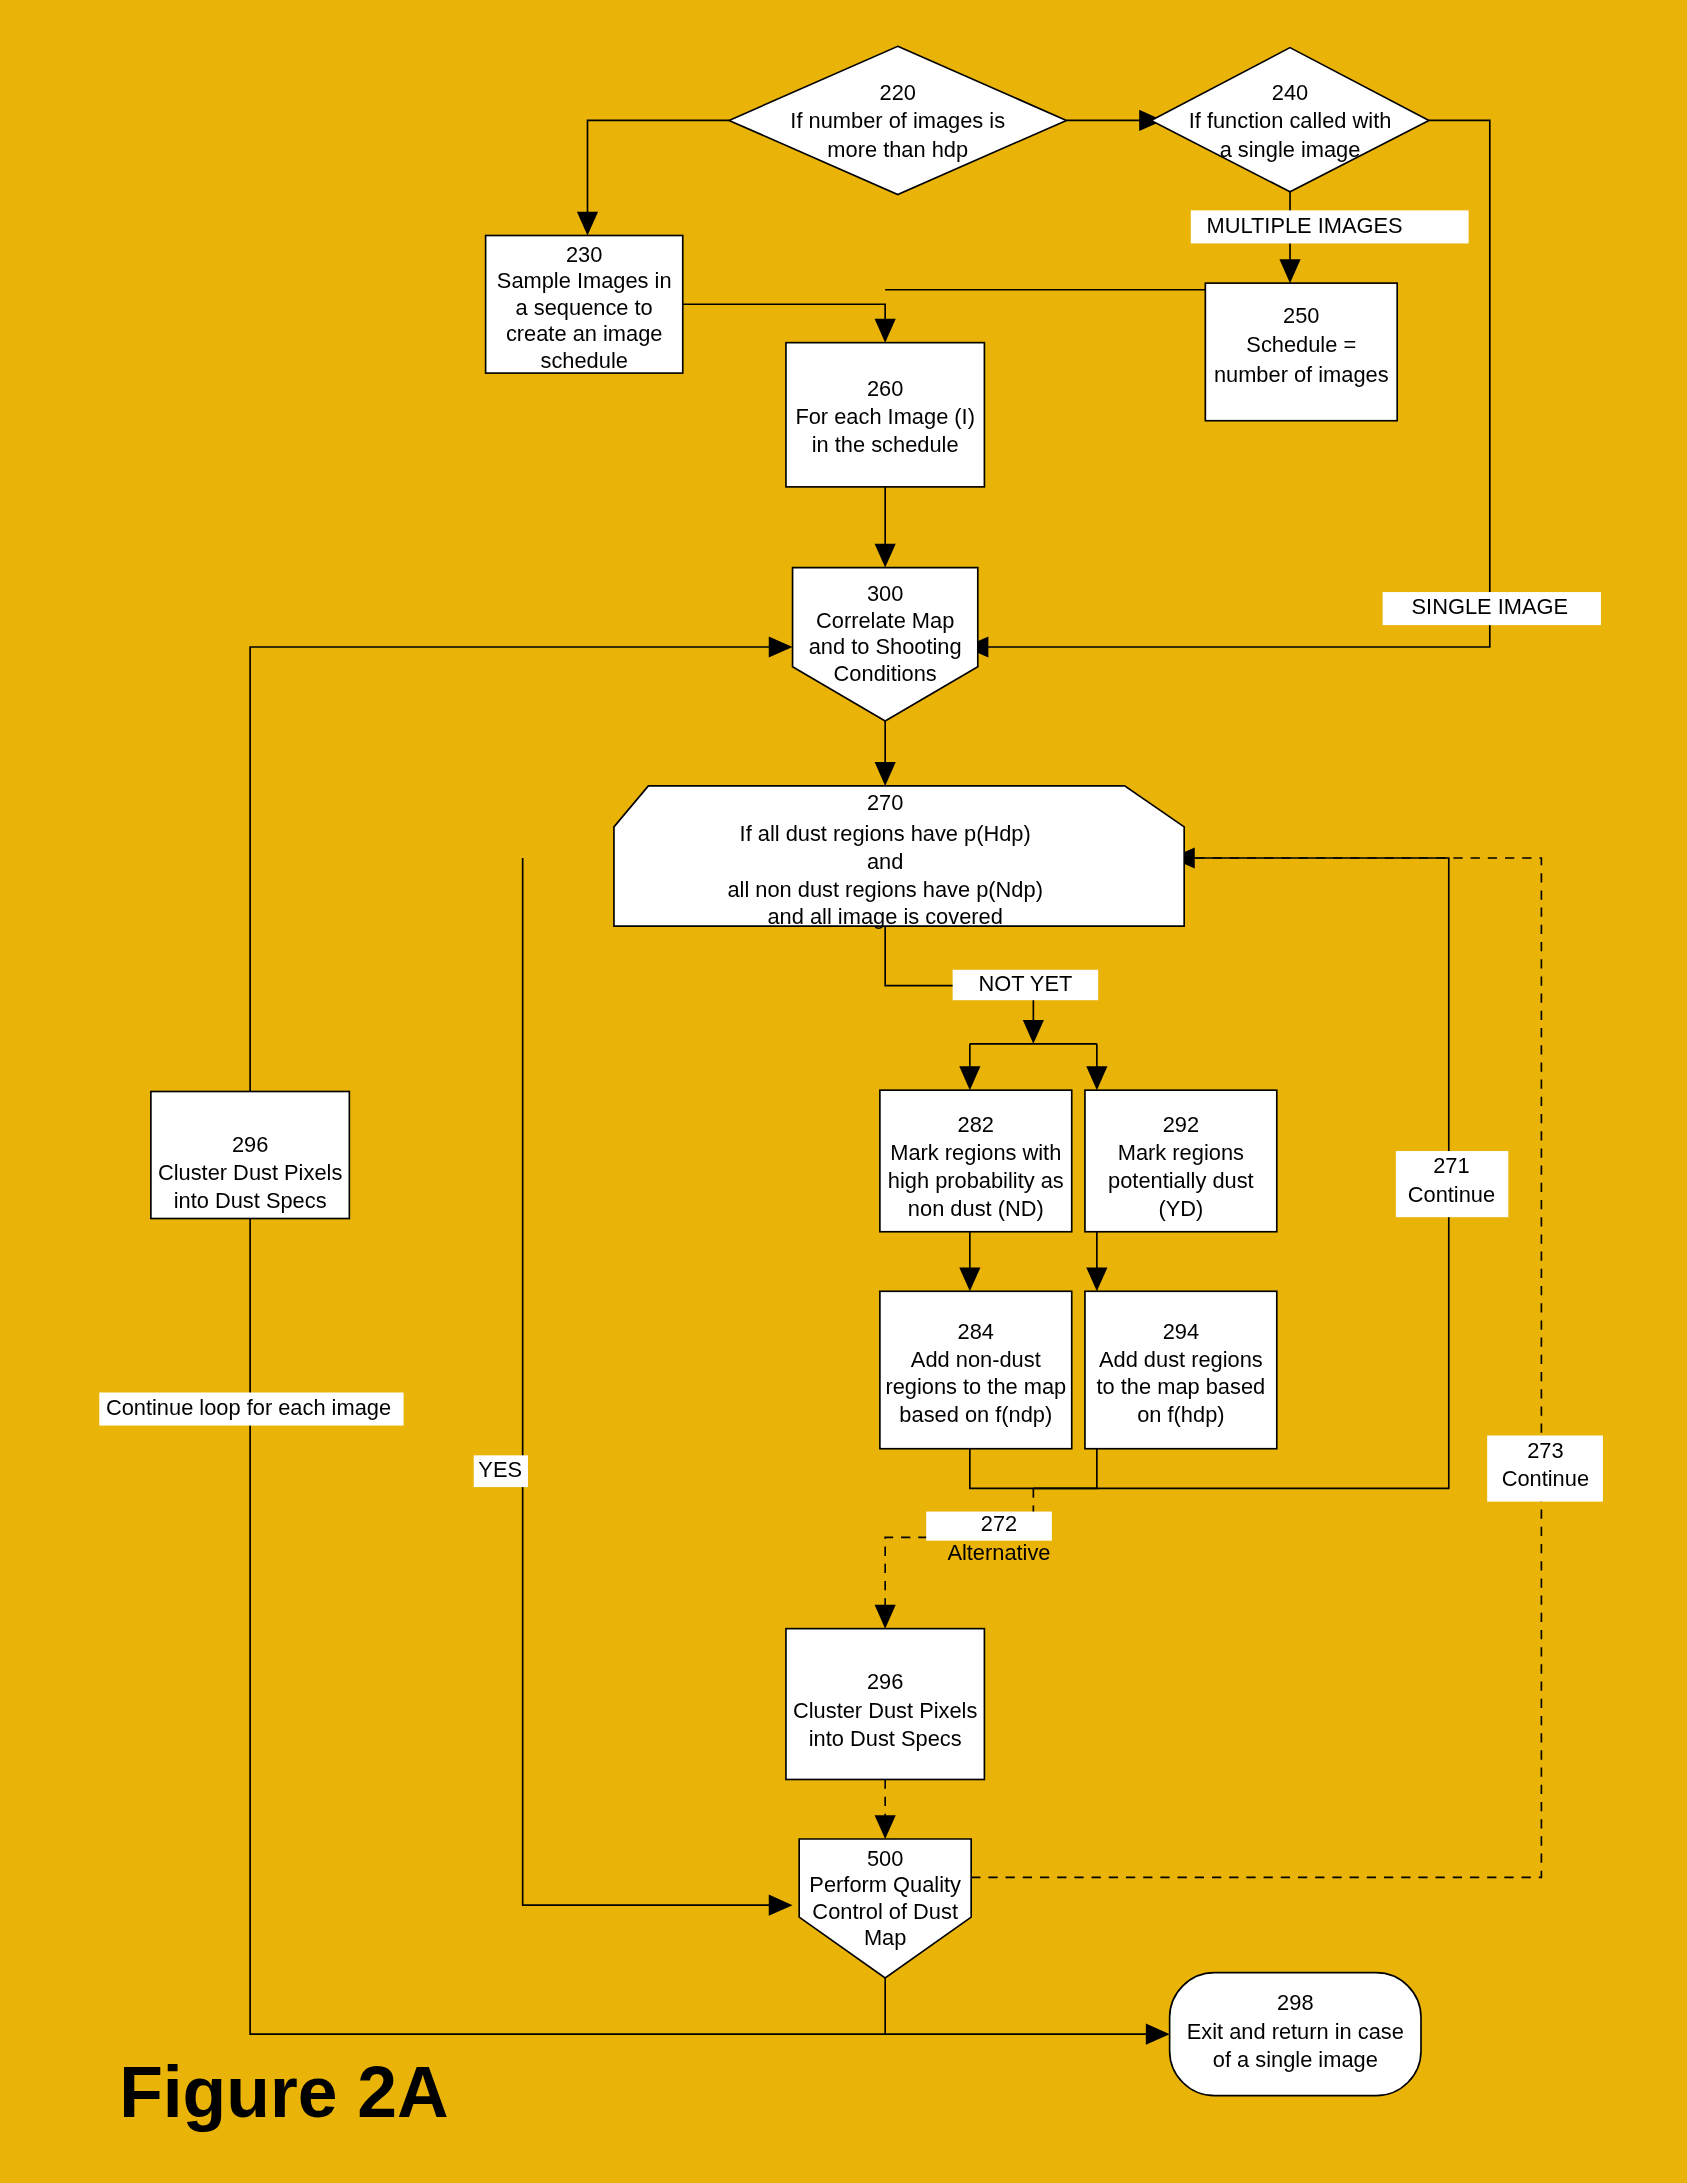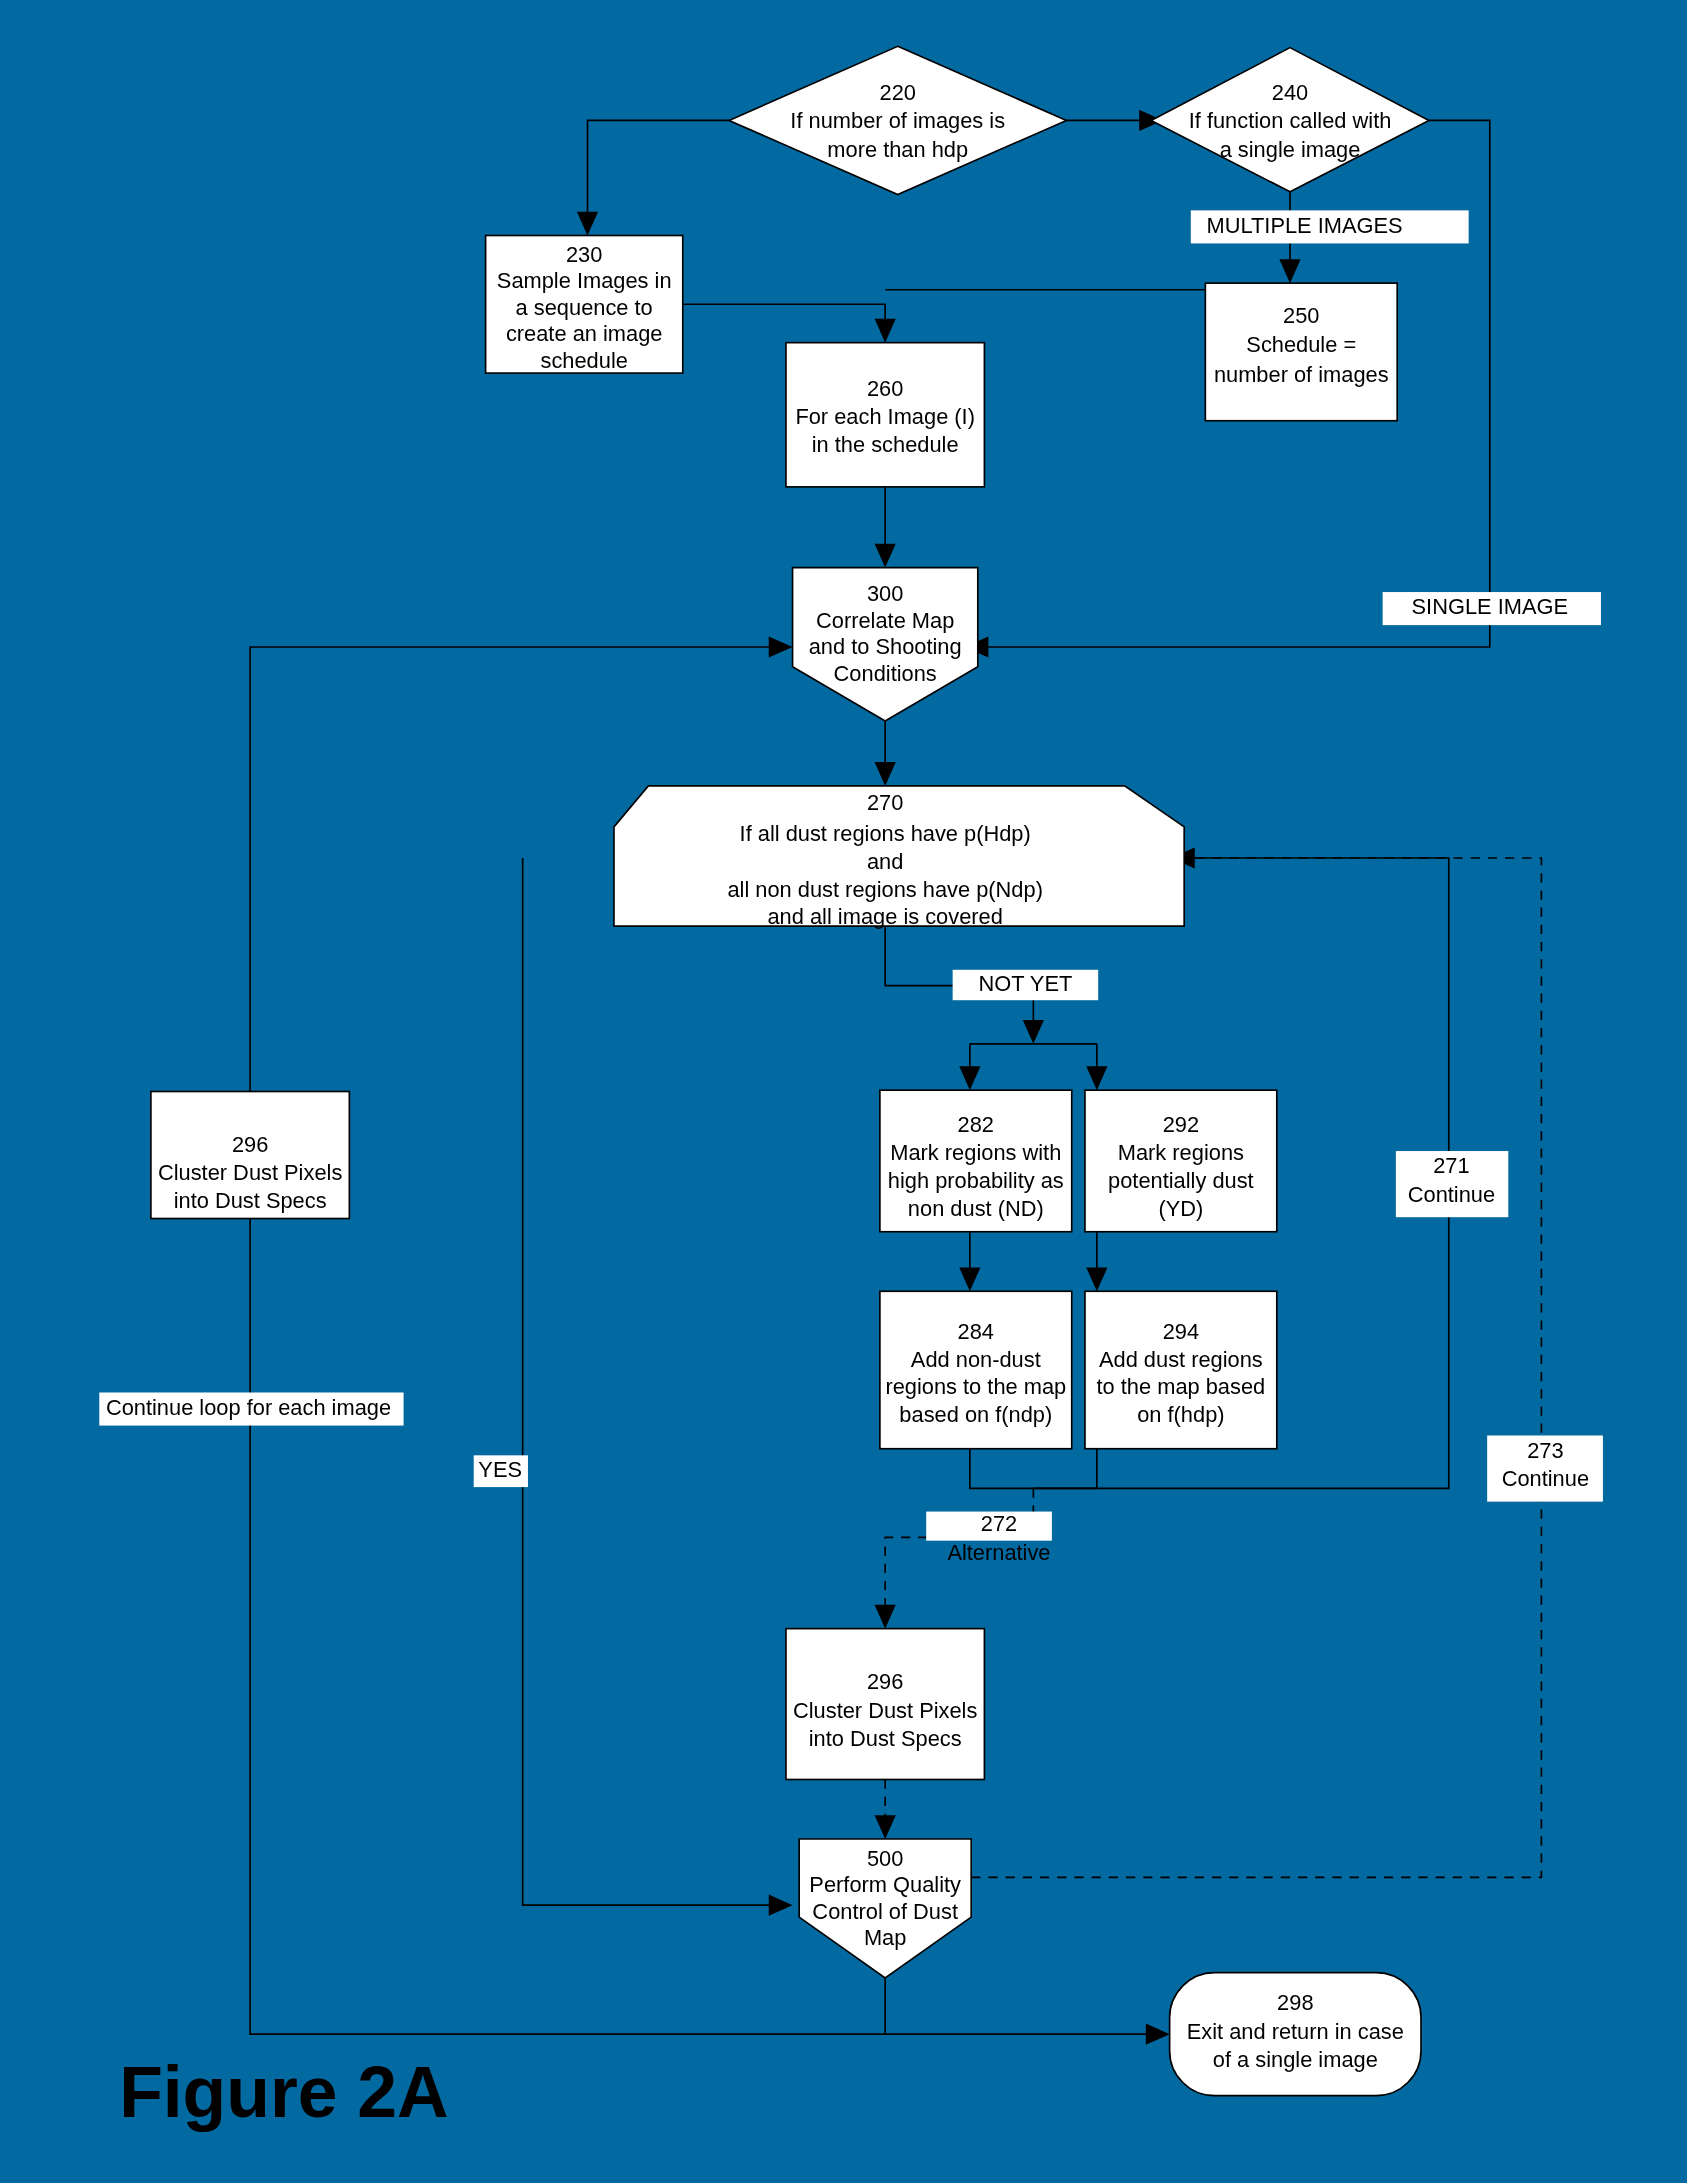--- a/index.html
+++ b/index.html
@@ -4,21 +4,21 @@
 <style>
   html, body {
     margin: 0;
     padding: 0;
     background: #ffffff;
   }
   #page {
     position: relative;
     width: 1687px;
     height: 2183px;
-    background: #0369a1;
+    background: #eab308;
     font-family: "Liberation Sans", sans-serif;
     overflow: hidden;
   }
   svg.flow {
     position: absolute;
     top: 0;
     left: 0;
     width: 1687px;
     height: 2183px;
   }

